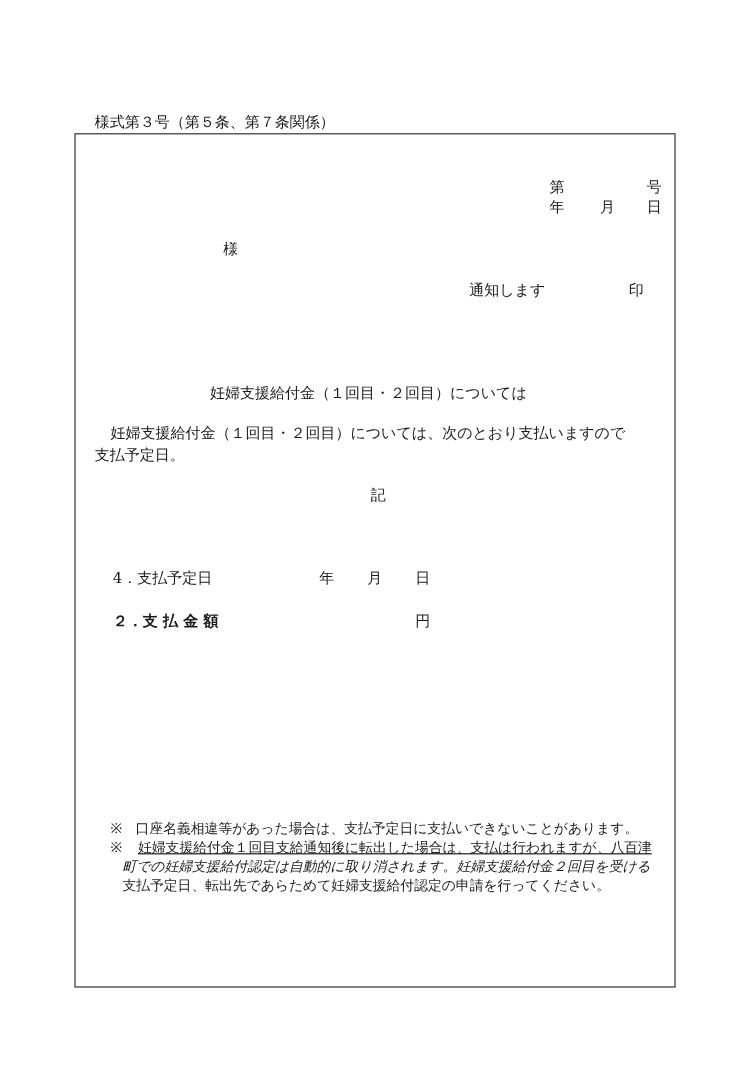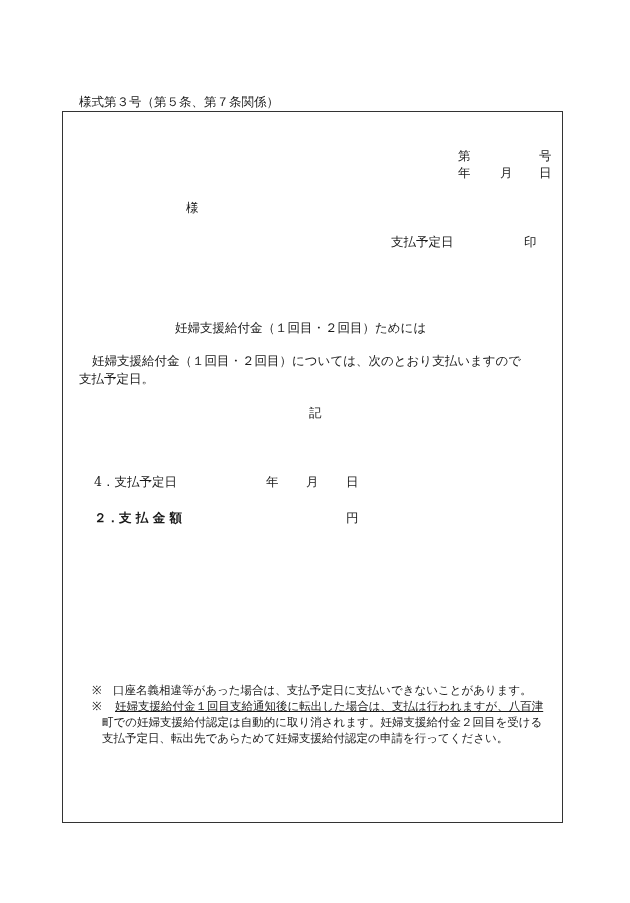--- a/index.html
+++ b/index.html
@@ -25,37 +25,37 @@
 <div class="frame"></div>
 
 <div class="abs t13" style="left:458px; top:148px;">第</div>
 <div class="abs t13" style="left:539px; top:148px;">号</div>
 <div class="abs t13" style="left:458px; top:165px;">年</div>
 <div class="abs t13" style="left:500px; top:165px;">月</div>
 <div class="abs t13" style="left:539px; top:165px;">日</div>
 
 <div class="abs t13" style="left:186px; top:200px;">様</div>
 
-<div class="abs t13" style="left:391px; top:234px;">支払予定日</div>
+<div class="abs t13" style="left:391px; top:234px;">通知します</div>
 <div class="abs t13" style="left:524px; top:234px;">印</div>
 
-<div class="abs t13" style="left:175px; top:320px;">妊婦支援給付金（１回目・２回目）ためには</div>
+<div class="abs t13" style="left:175px; top:320px;">妊婦支援給付金（１回目・２回目）については</div>
 
 <div class="abs t13" style="left:92px; top:353px;text-align:right;">妊婦支援給付金（１回目・２回目）については、次のとおり支払いますので</div>
 <div class="abs t13" style="left:79px; top:371px;">支払予定日。</div>
 
 <div class="abs t13" style="left:309px; top:405px;">記</div>
 
 <div class="abs t13" style="left:94px; top:474px;">4．支払予定日</div>
 <div class="abs t13" style="left:266px; top:474px;">年</div>
 <div class="abs t13" style="left:306px; top:474px;">月</div>
 <div class="abs t13" style="left:346px; top:474px;">日</div>
 
 <div class="abs t13" style="left:94px; top:510px;font-weight:bold;">２．支 払 金 額</div>
 <div class="abs t13" style="left:346px; top:510px;">円</div>
 
 <div class="abs note" style="left:92px; top:682px;">※</div>
 <div class="abs note" style="left:113px; top:682px;">口座名義相違等があった場合は、支払予定日に支払いできないことがあります。</div>
 
 <div class="abs note" style="left:92px; top:698px;">※</div>
 <div class="abs note" style="left:115px; top:698px;text-decoration:underline;">妊婦支援給付金１回目支給通知後に転出した場合は、支払は行われますが、八百津</div>
-<div class="abs note" style="left:102px; top:714px;">町での妊婦支援給付認定は自動的に取り消されます。妊婦支援給付金２回目を受ける</div>
+<div class="abs note" style="left:102px; top:714px;font-style:italic;">町での妊婦支援給付認定は自動的に取り消されます。妊婦支援給付金２回目を受ける</div>
 <div class="abs note" style="left:102px; top:730px;">支払予定日、転出先であらためて妊婦支援給付認定の申請を行ってください。</div>
 
 </body></html>

